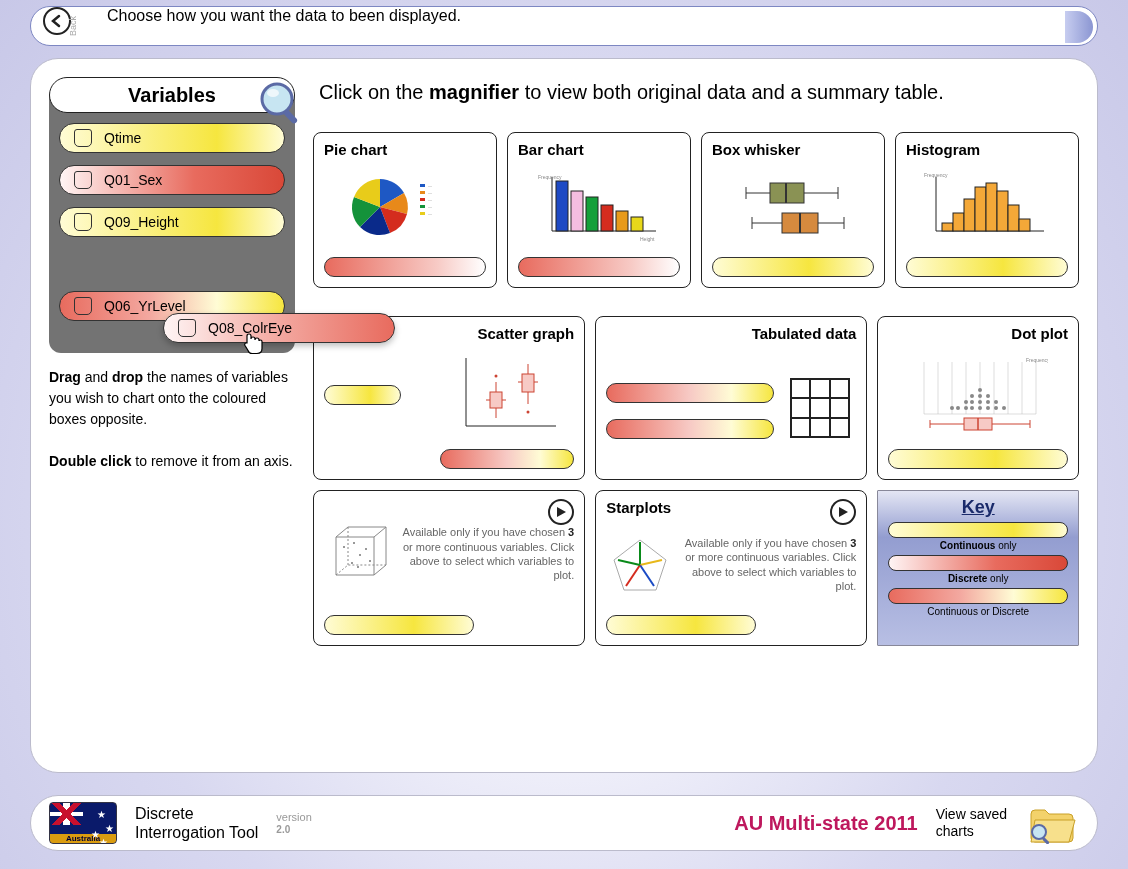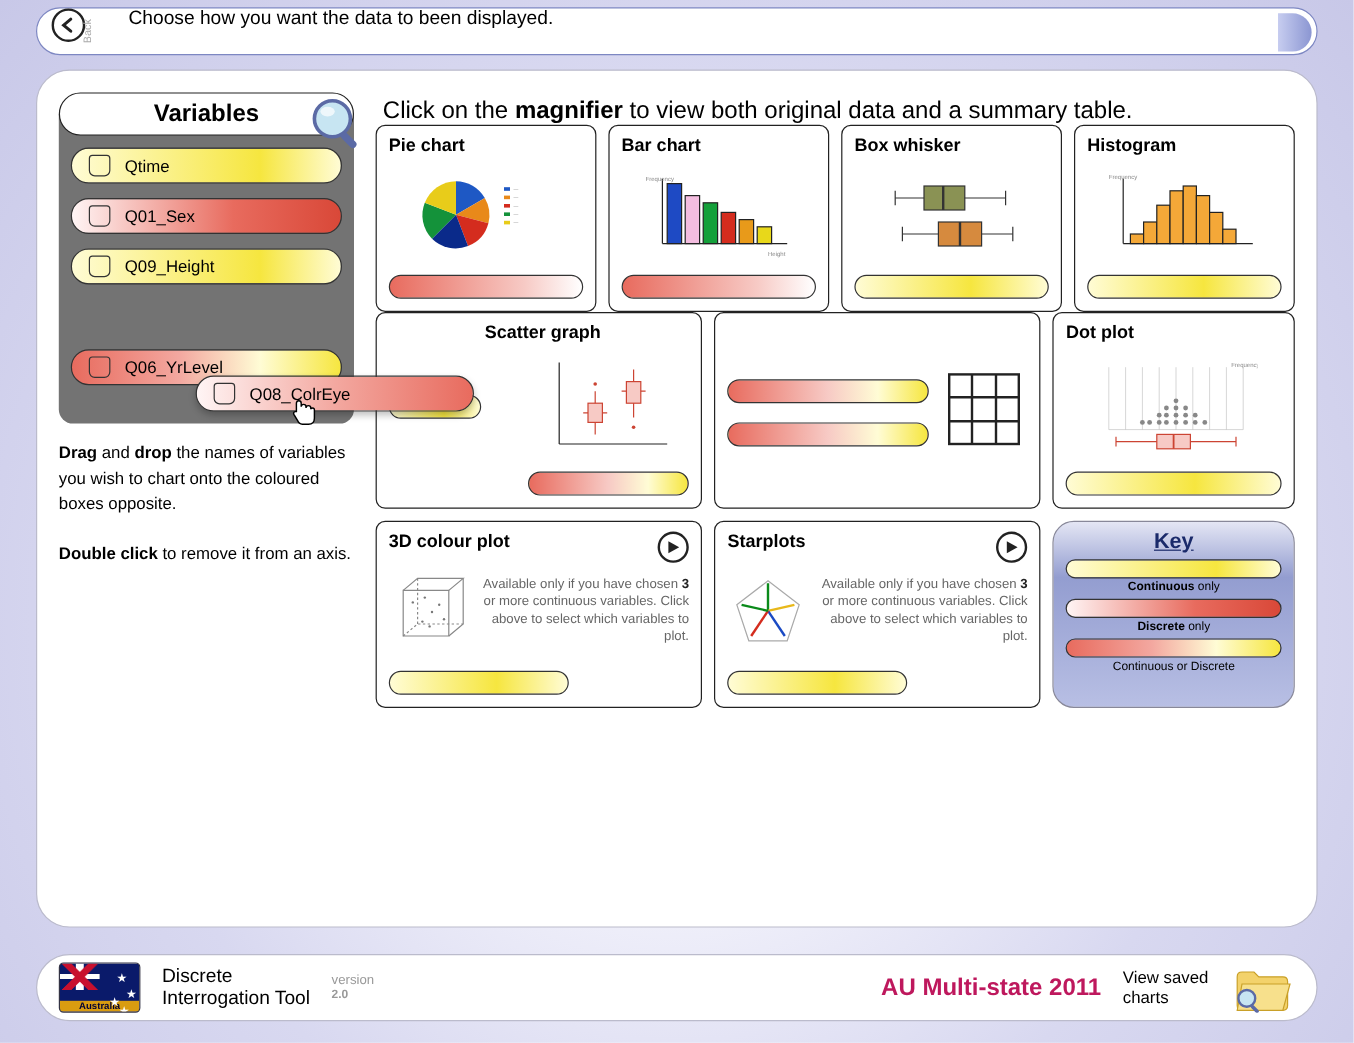--- a/index.html
+++ b/index.html
@@ -113,20 +113,21 @@
   margin-top: 14px;
 }
 
 
 .right-area { flex: 1; display: flex; flex-direction: column; }
 .magnifier-hint { font-size: 20px; margin: 4px 0 0 6px; }
 .chart-grid {
   display: grid;
   grid-template-columns: repeat(4, 1fr);
   gap: 10px;
+  margin-top: 28px;
 }
 .chart-card {
   border: 1.5px solid #222;
   border-radius: 8px;
   padding: 8px 10px 10px;
   background: #fff;
   display: flex; flex-direction: column;
   position: relative;
   min-height: 156px;
 }
@@ -152,21 +153,21 @@
   border: 2px solid #222; display: flex; align-items: center; justify-content: center;
 }
 .avail-text { font-size: 11px; color: #666; text-align: right; line-height: 1.3; }
 .avail-text b { color: #222; }
 .small-card-body { display: flex; gap: 8px; align-items: center; flex: 1; }
 .small-thumb { width: 68px; height: 62px; }
 
 
 .key-panel {
   border: 1px solid #889;
-  border-radius: 18px;
+  border-radius: 1px;
   background: linear-gradient(180deg, #e4e6f4, #939dd0 30%, #b8bfe4);
   padding: 6px 10px 10px;
 }
 .key-title {
   font-weight: bold; font-size: 18px; text-align: center;
   color: #1a2a6a; text-decoration: underline; margin-bottom: 4px;
 }
 .key-slot {
   height: 16px; border-radius: 8px; border: 1px solid #333; margin: 4px 0 2px;
 }
@@ -370,21 +371,21 @@
               <rect x="75" y="22" width="11" height="40" fill="#f4a838" stroke="#222"></rect>
               <rect x="86" y="36" width="11" height="26" fill="#f4a838" stroke="#222"></rect>
               <rect x="97" y="50" width="11" height="12" fill="#f4a838" stroke="#222"></rect>
               <text x="2" y="8" font-size="5" fill="#888">Frequency</text>
             </svg>
           </div>
           <div class="drop-slot yellow"></div>
         </div>
       </div>
 
-      <div class="chart-grid" style="grid-template-columns: 1.35fr 1.35fr 1fr;">
+      <div class="chart-grid" style="grid-template-columns: 1.35fr 1.35fr 1fr; text-align: right;">
         <div class="chart-card tall scatter-card" style="position:relative">
           <div class="chart-title" style="margin-left:80px"><span>Scatter graph</span></div>
           <div style="display:flex; gap:6px; flex:1">
             <div style="width:110px; display:flex; flex-direction:column; justify-content:space-around">
               <div class="drop-slot yellow"></div>
             </div>
             <div class="chart-thumb" style="flex:1">
               <svg width="110" height="86" viewBox="0 0 110 86">
                 <line x1="14" y1="6" x2="14" y2="74" stroke="#222"></line>
                 <line x1="14" y1="74" x2="104" y2="74" stroke="#222"></line>
@@ -398,20 +399,21 @@
                 </g>
                 <circle cx="44" cy="24" r="1.5" fill="#c43"></circle>
                   <circle cx="76" cy="60" r="1.5" fill="#c43"></circle>
               </svg>
             </div>
           </div>
           <div class="drop-slot mixed" style="margin-left:116px"></div>
         </div>
 
         <div class="chart-card tall">
+          <div class="chart-title">Tabulated data</div>
           <div style="display:flex; gap:10px; flex:1; align-items:center">
             <div style="flex:1; display:flex; flex-direction:column; gap:10px">
               <div class="drop-slot mixed"></div>
               <div class="drop-slot mixed"></div>
             </div>
             <div class="chart-thumb" style="flex:0 0 72px">
               <svg width="66" height="66" viewBox="0 0 66 66">
                 <rect x="4" y="4" width="58" height="58" fill="none" stroke="#222" stroke-width="2"></rect>
                 <line x1="4" y1="23" x2="62" y2="23" stroke="#222" stroke-width="2"></line>
                 <line x1="4" y1="43" x2="62" y2="43" stroke="#222" stroke-width="2"></line>
@@ -466,21 +468,20 @@
               </g>
               <text x="118" y="10" font-size="5" fill="#888">Frequency</text>
             </svg>
           </div>
           <div class="drop-slot yellow"></div>
         </div>
       </div>
 
       <div class="chart-grid" style="margin-top:10px; grid-template-columns: 1.35fr 1.35fr 1fr;">
         <div class="chart-card">
-          <div class="chart-title">3D colour plot</div>
           <div class="play-badge">
             <svg width="12" height="12" viewBox="0 0 12 12">
                 <path d="M2 1 L11 6 L2 11 Z" fill="#222"></path>
               </svg>
           </div>
           <div class="small-card-body">
             <div class="small-thumb">
               <svg width="68" height="62" viewBox="0 0 68 62">
                 <g stroke="#888" fill="none">
                   <path d="M12 14 L50 14 L50 52 L12 52 Z"></path>

